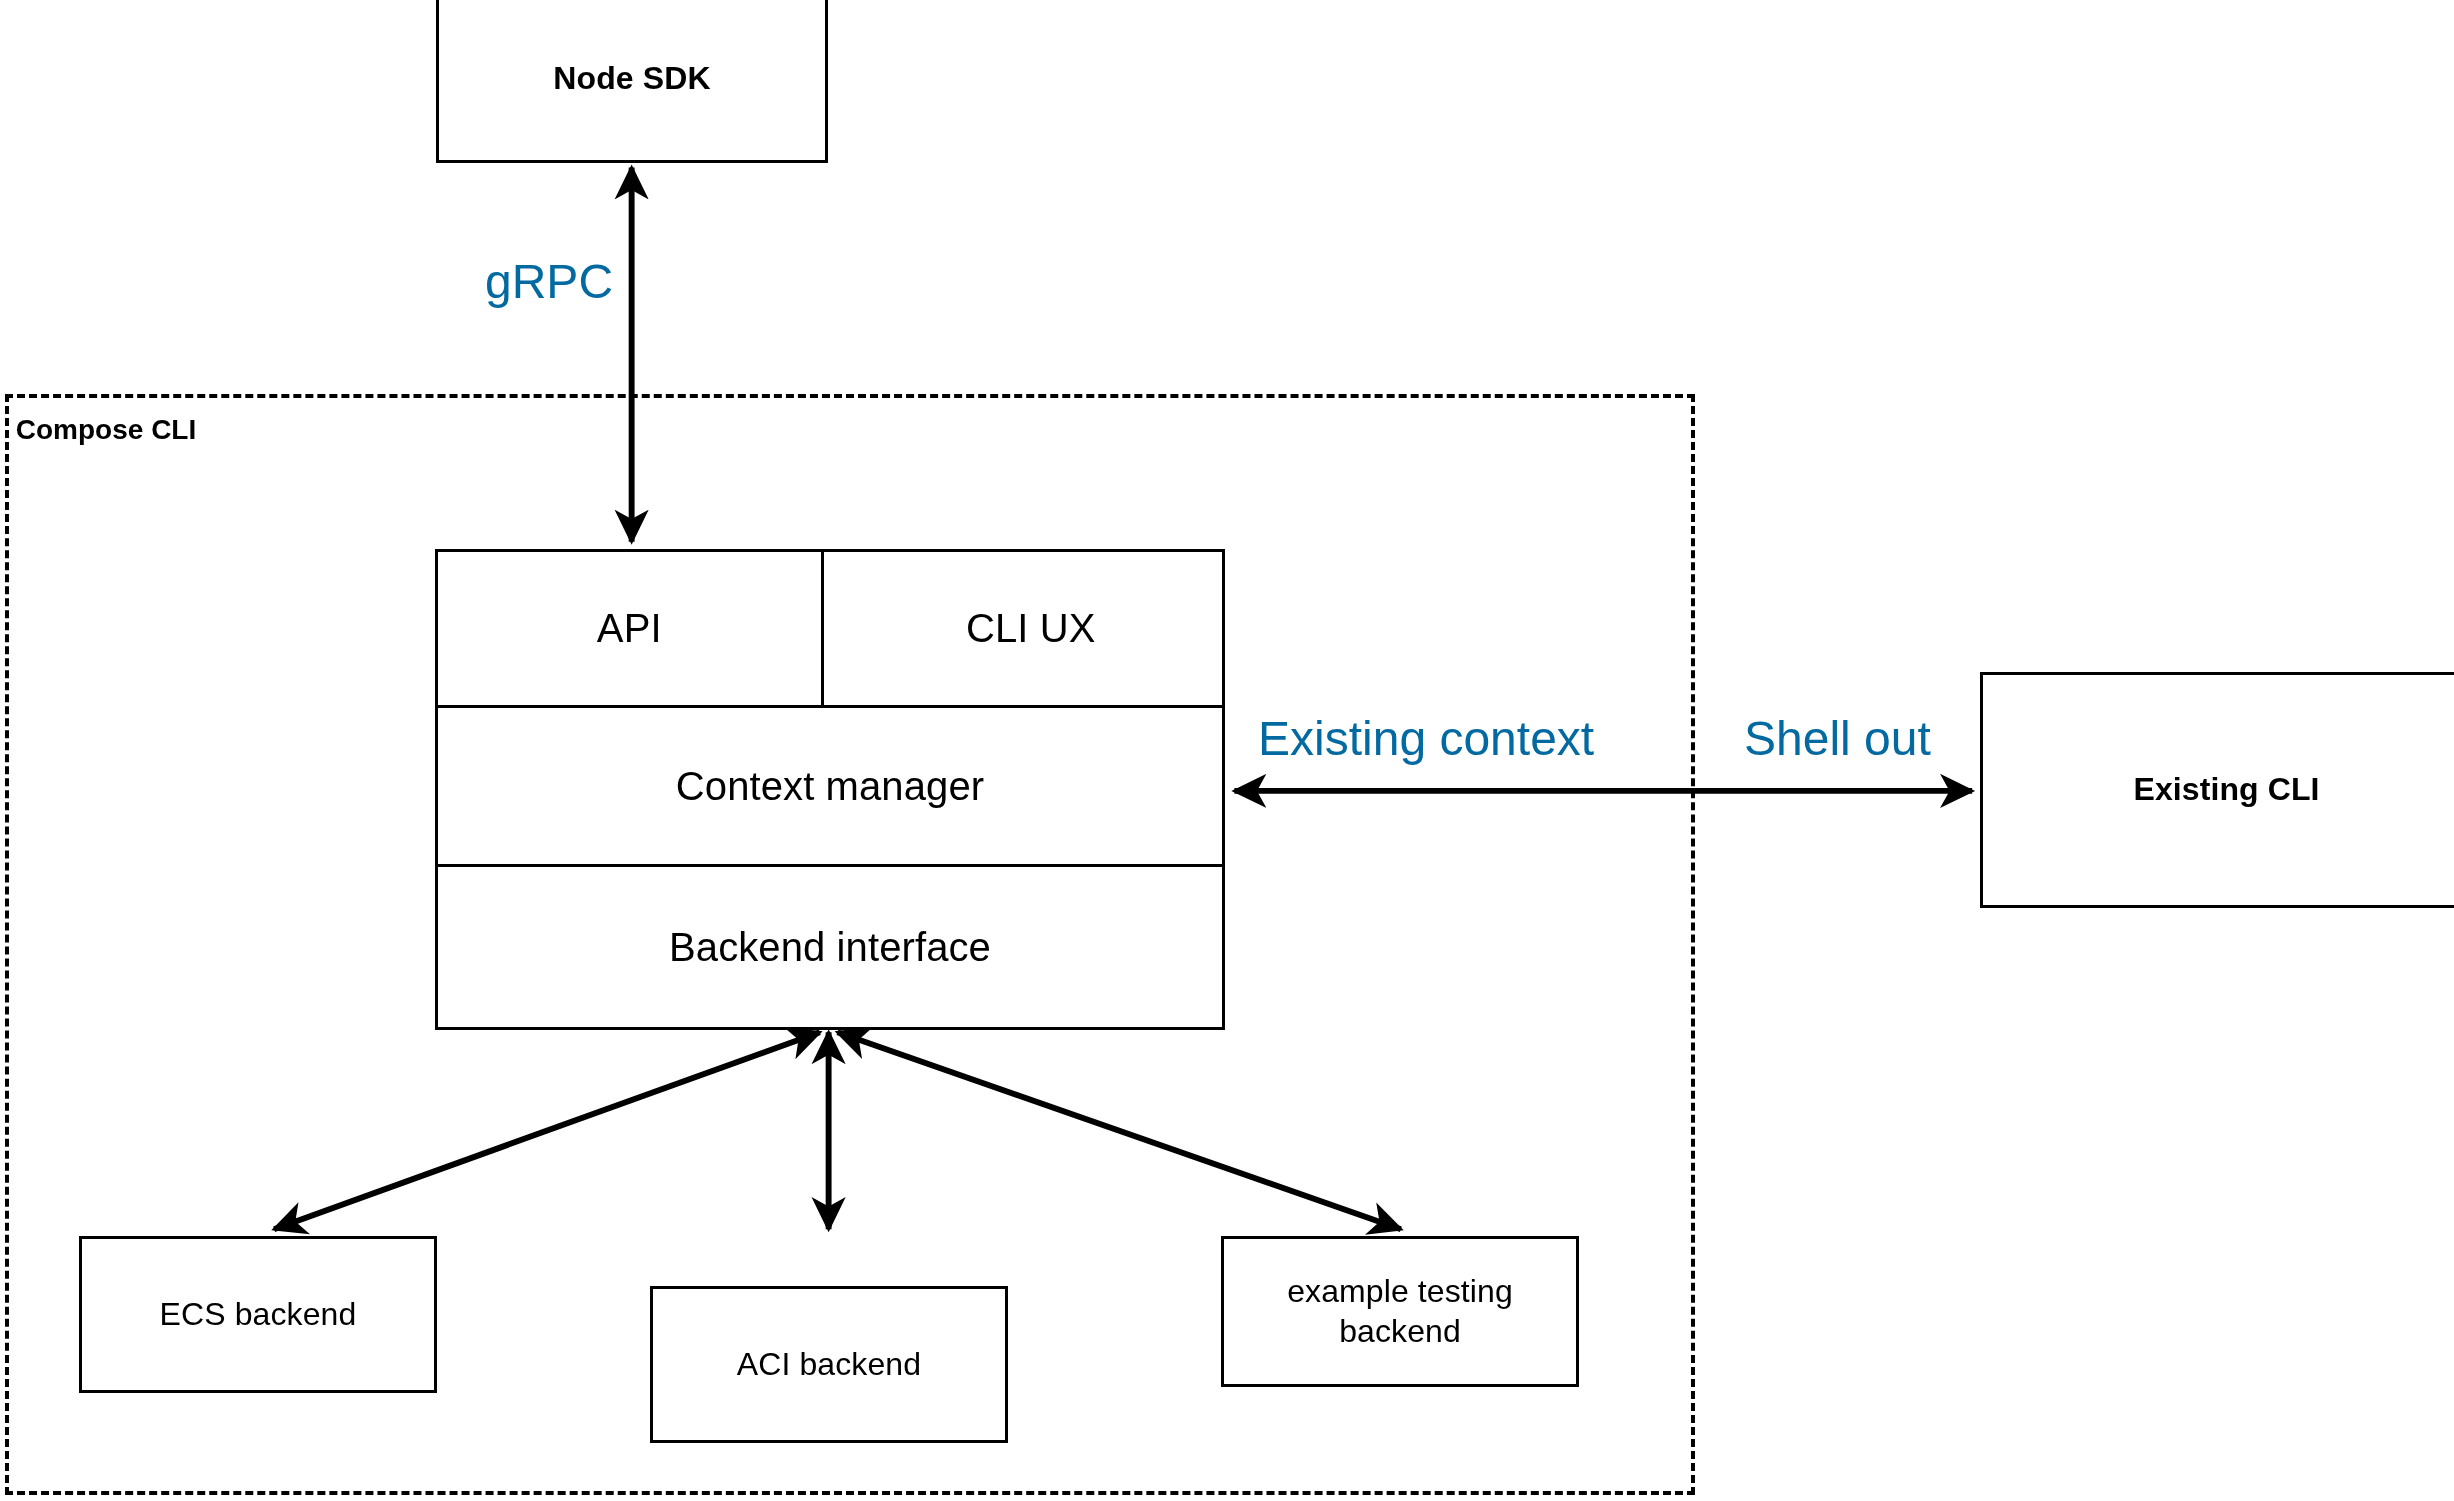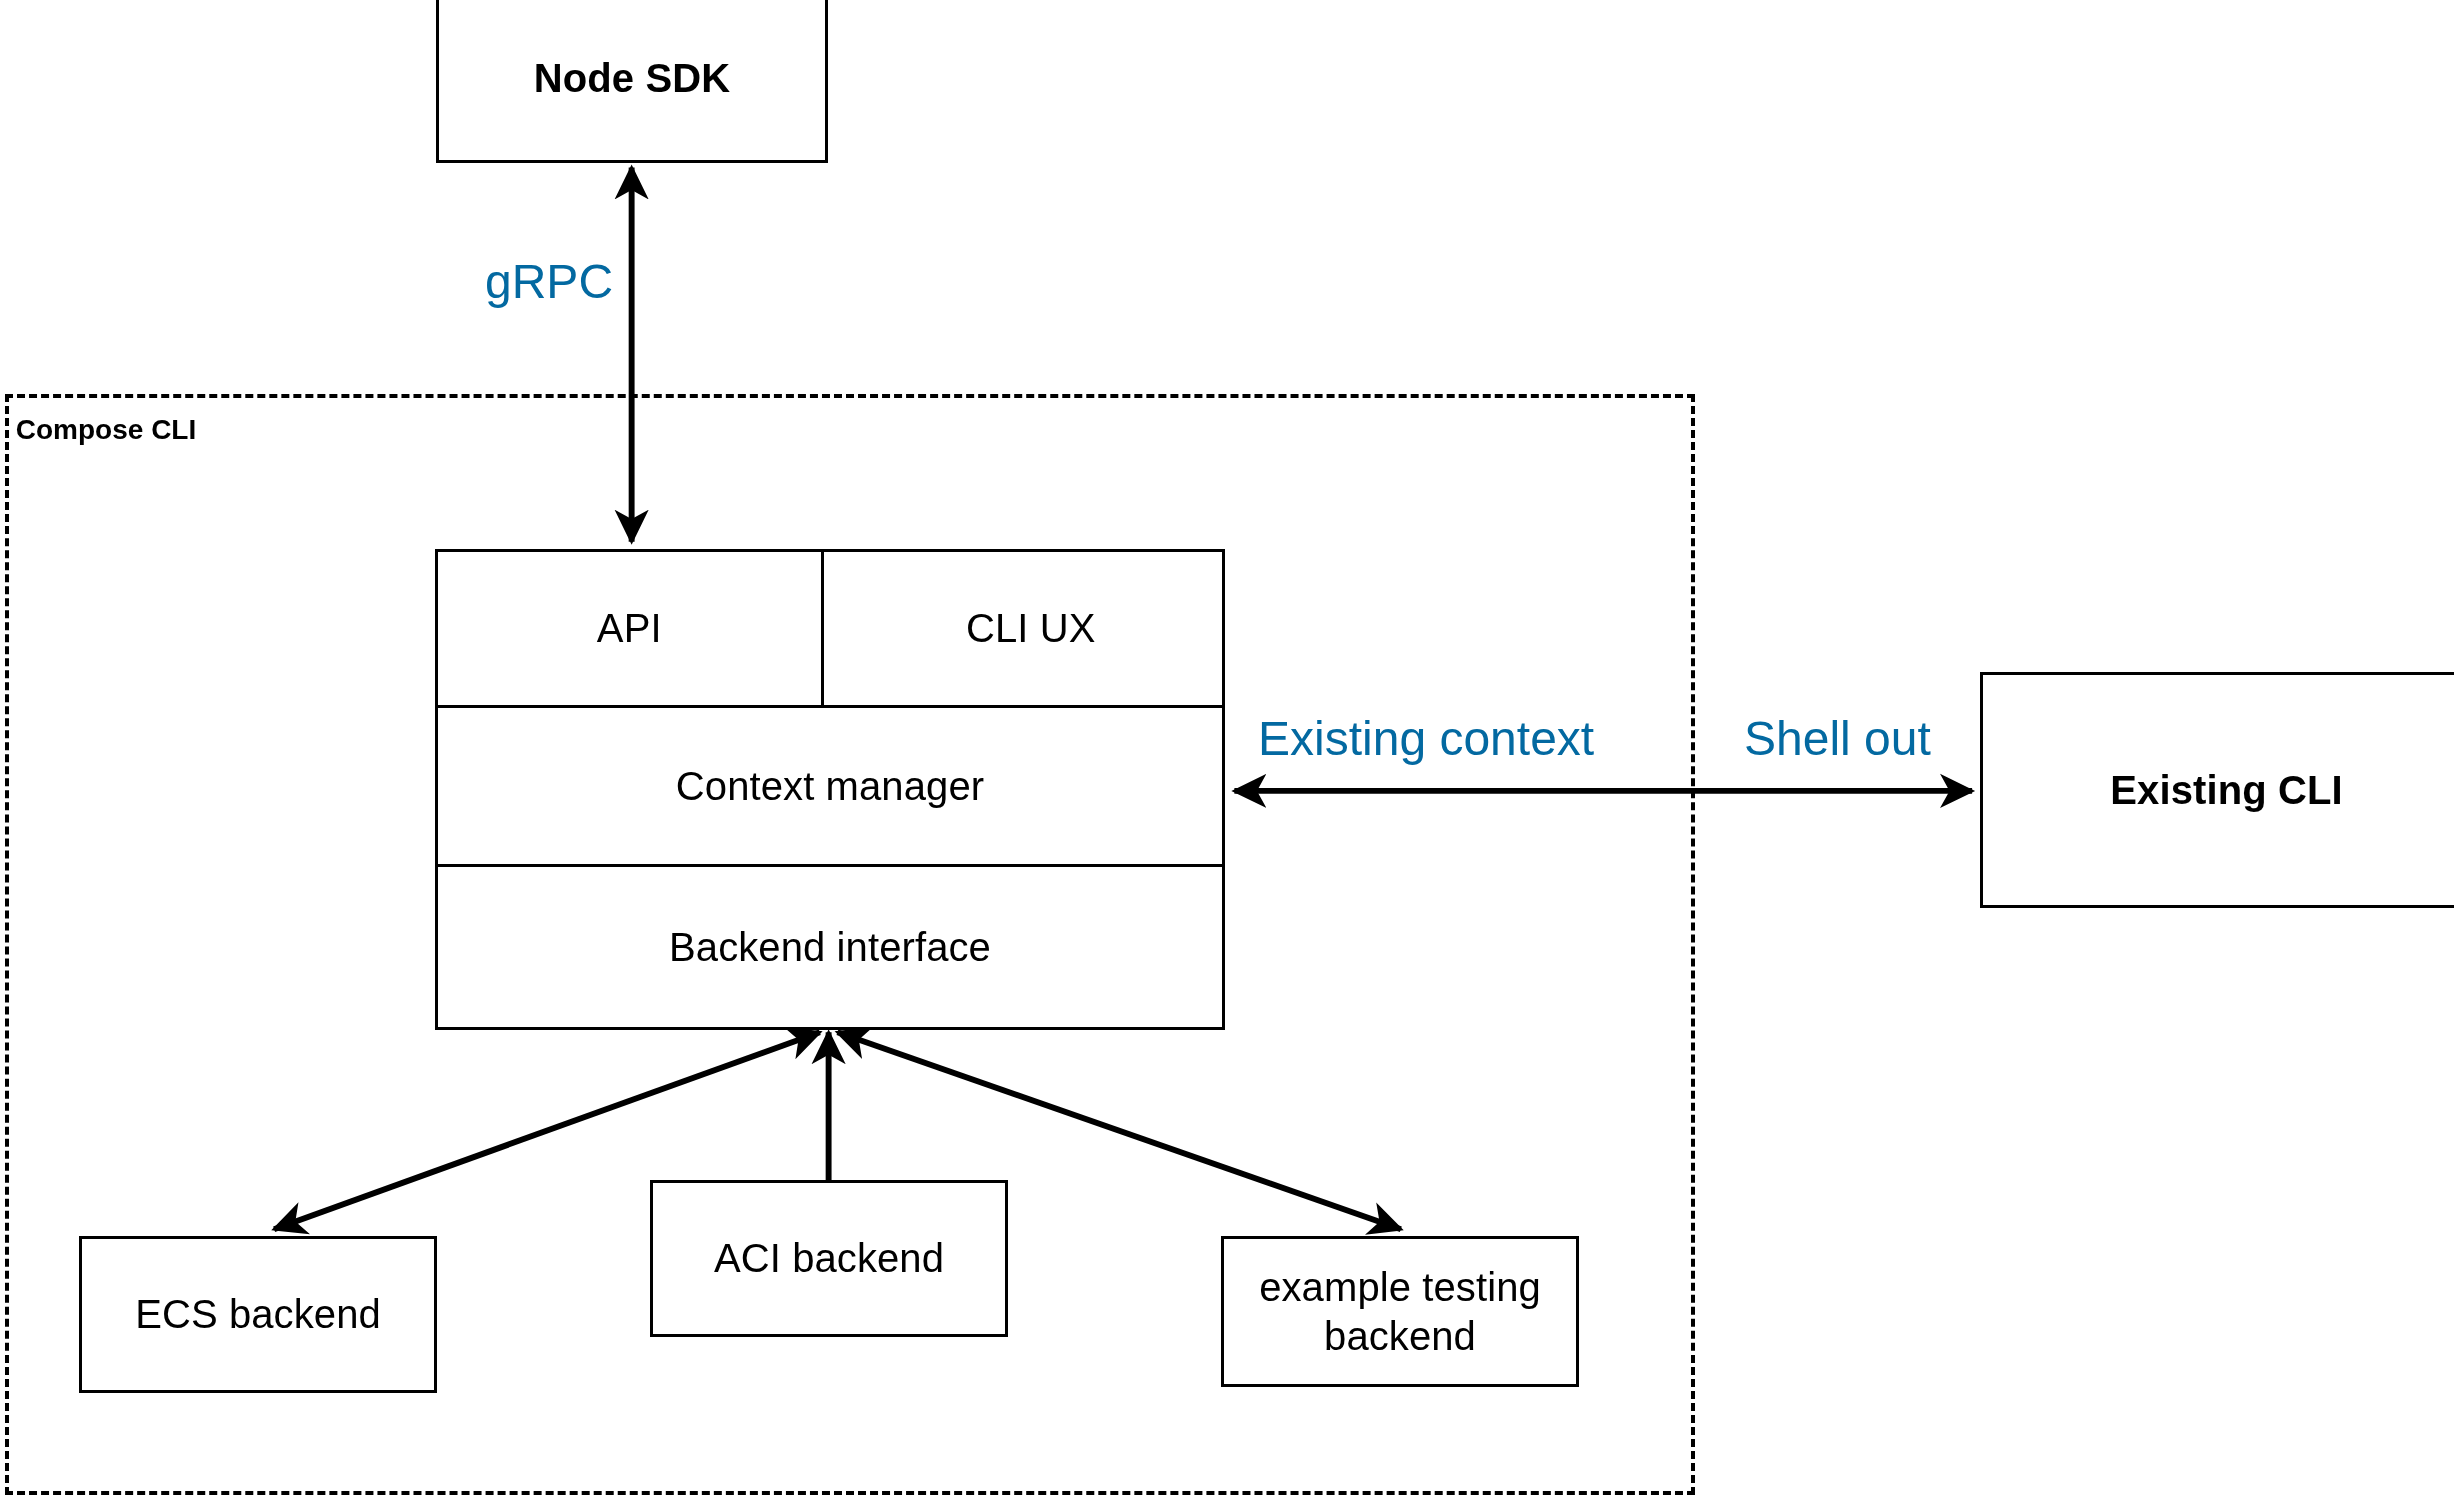--- a/index.html
+++ b/index.html
@@ -30,21 +30,21 @@
     position: absolute;
     box-sizing: border-box;
     background: #ffffff;
     border: 3.9px solid #000000;
     display: flex;
     align-items: center;
     justify-content: center;
     text-align: center;
   }
   .node-label {
-    font-size: 40px;
+    font-size: 32px;
     line-height: 1.22;
     letter-spacing: 0.1px;
     white-space: pre-line;
   }
   .bold .node-label { font-weight: bold; }
 
   
   .group {
     position: absolute;
     box-sizing: border-box;
@@ -146,21 +146,21 @@
   </div>
 
   <div class="node bold" style="left:1980px; top:672px; width:493px; height:236px;">
     <span class="node-label">Existing CLI</span>
   </div>
 
   <div class="node" style="left:79px; top:1236px; width:358px; height:157px;">
     <span class="node-label">ECS backend</span>
   </div>
 
-  <div class="node" style="left:650px; top:1180px; width:358px; height:157px;">
+  <div class="node" style="left:650px; top:1286px; width:358px; height:157px;">
     <span class="node-label">ACI backend</span>
   </div>
 
   <div class="node" style="left:1221px; top:1236px; width:358px; height:151px;">
     <span class="node-label">example testing
 backend</span>
   </div>
 
   <div class="edge-label" style="left:485px; top:254px;">gRPC</div>
 

